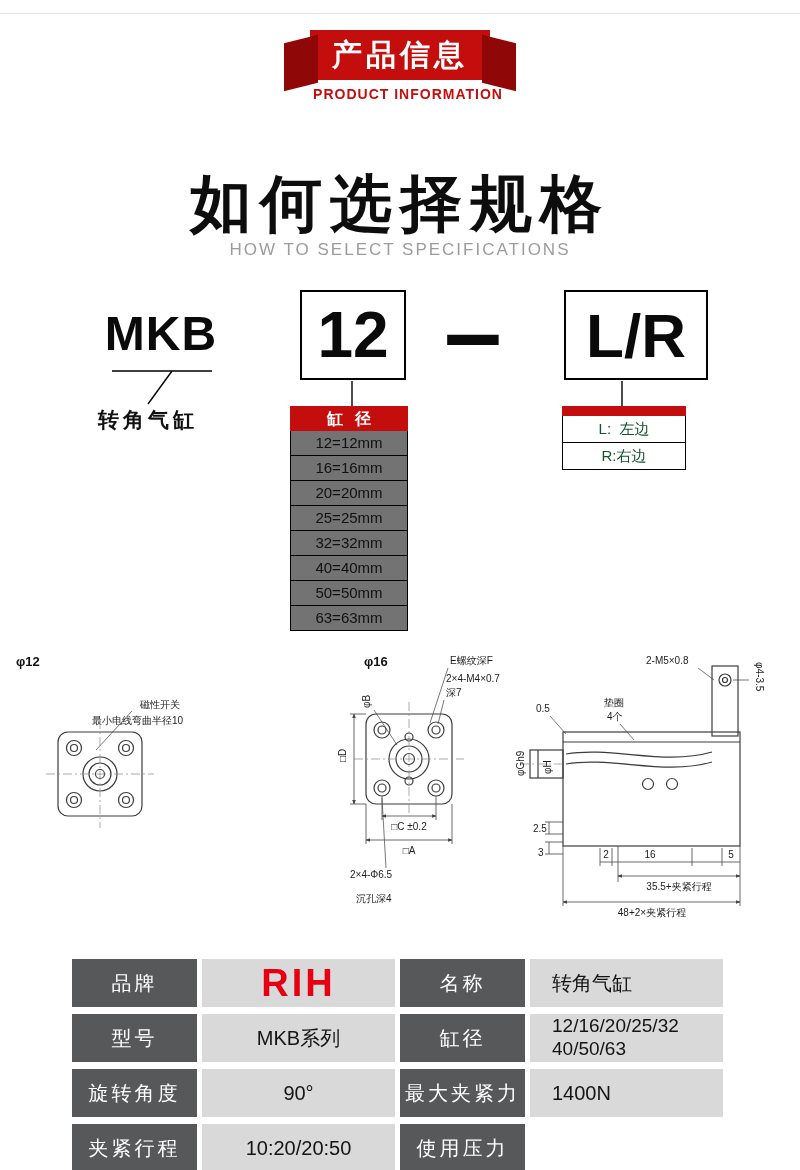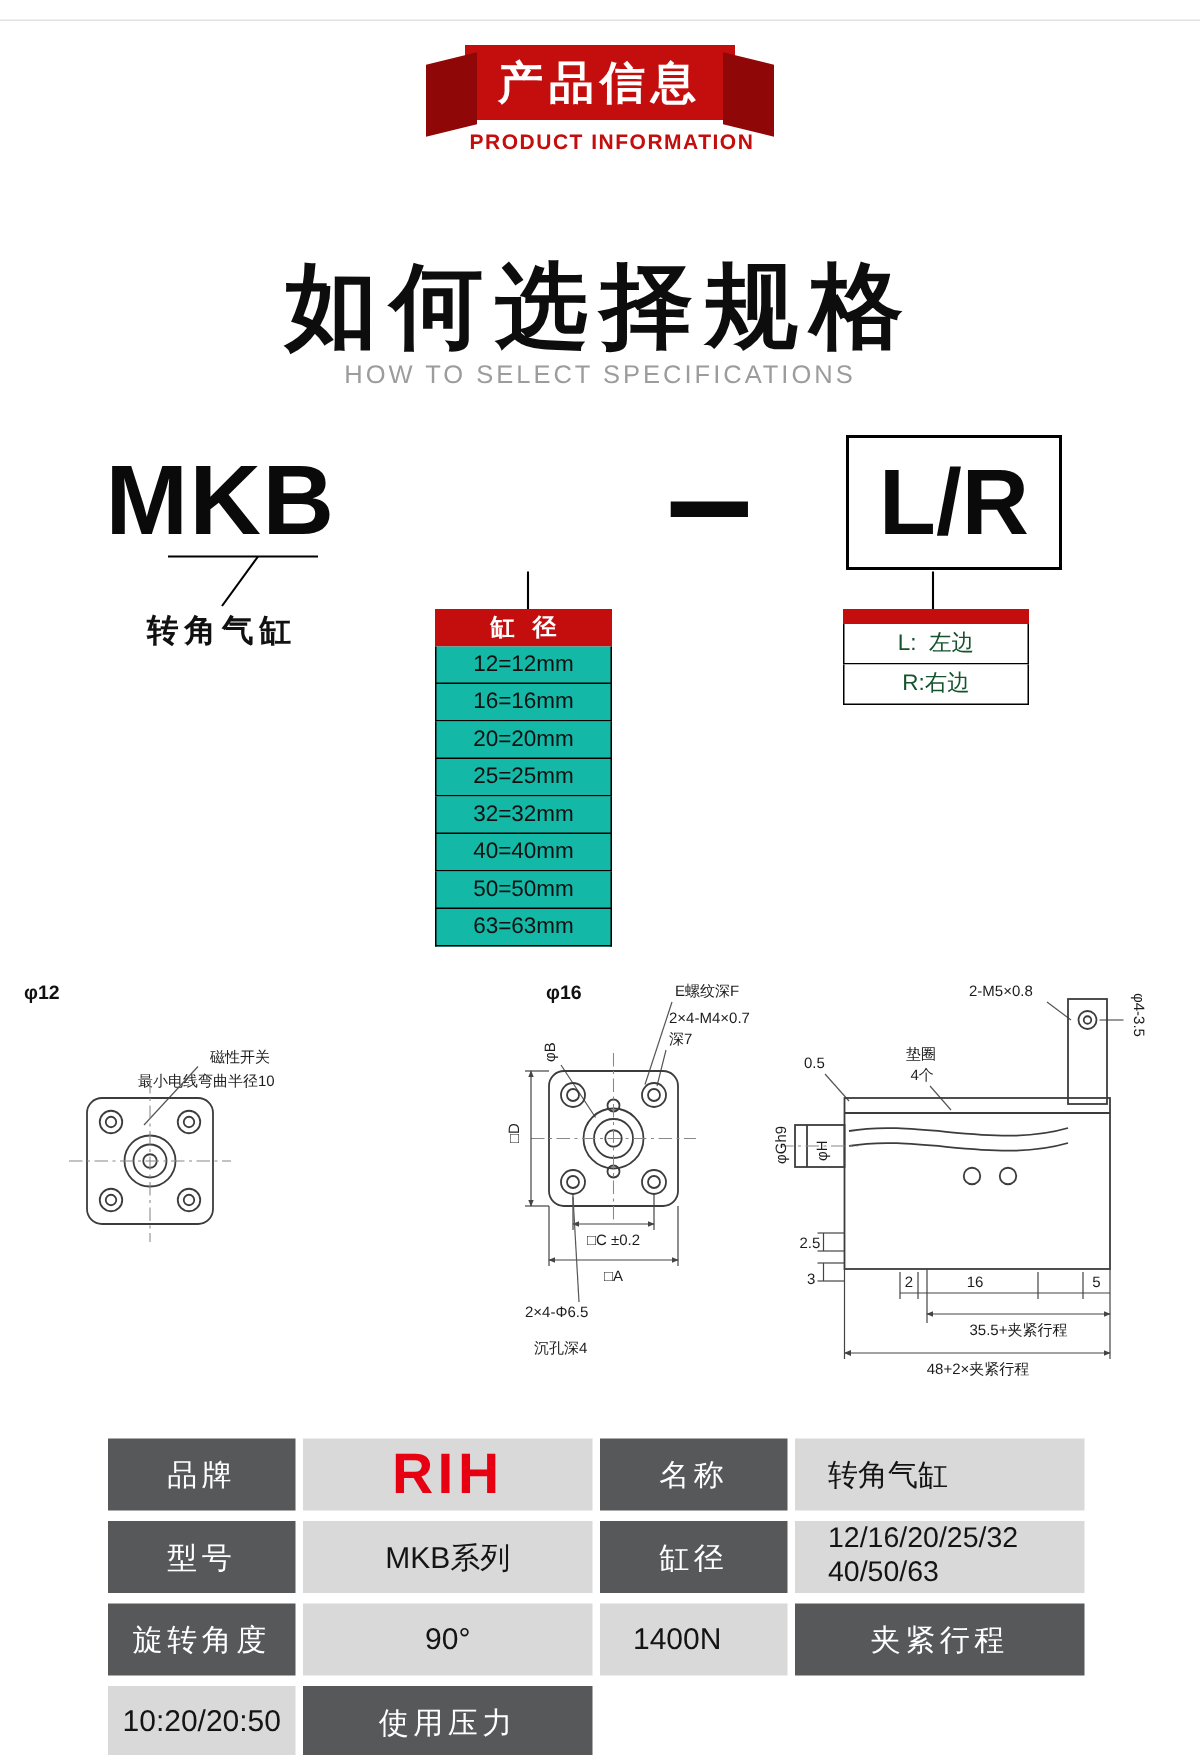--- a/index.html
+++ b/index.html
@@ -16,36 +16,36 @@
   .banner-sub { position:absolute; left:16px; right:0; top:72px; text-align:center; color:#c40d0d;
                 font-size:14px; font-weight:bold; letter-spacing:1px; }
 
   
   .howto-title { position:absolute; left:0; right:0; top:148px; text-align:center;
                  font-size:62px; font-weight:900; color:#0d0d0d; letter-spacing:8px; }
   .howto-sub { position:absolute; left:0; right:0; top:226px; text-align:center;
                font-size:17px; color:#9c9c9c; letter-spacing:2px; }
 
   
-  .mkb { position:absolute; left:72px; top:274px; width:150px; height:90px; display:flex; align-items:center;
-         justify-content:center; font-size:66px; font-weight:900; letter-spacing:1px; color:#0a0a0a; }
+  .mkb { position:absolute; left:86px; top:274px; width:150px; height:90px; display:flex; align-items:center;
+         justify-content:center; font-size:48px; font-weight:900; letter-spacing:1px; color:#0a0a0a; }
   .bore-box { position:absolute; left:300px; top:276px; width:106px; height:90px; border:2px solid #000;
               display:flex; align-items:center; justify-content:center; font-size:64px; font-weight:900; color:#0a0a0a; }
   .dash { position:absolute; left:444px; top:262px; width:58px; height:112px; display:flex; align-items:center;
           justify-content:center; font-size:104px; font-weight:900; color:#0a0a0a; }
   .lr-box { position:absolute; left:564px; top:276px; width:144px; height:90px; border:2px solid #000;
             display:flex; align-items:center; justify-content:center; font-size:62px; font-weight:900; color:#0a0a0a; }
   .connectors { position:absolute; left:0; top:270px; width:800px; height:135px; }
   .prefix-label { position:absolute; left:98px; top:392px; font-size:21px; font-weight:bold; letter-spacing:4px; color:#111; }
 
   
   .bore-table { position:absolute; left:290px; top:392px; width:118px; }
   .bore-table .th { background:#c40d0d; color:#fff; font-size:16px; font-weight:bold; text-align:center;
                     letter-spacing:12px; padding-left:12px; height:25px; line-height:25px; }
-  .bore-table .tr { border:1px solid #000; border-top:none; background:#14b8a6; height:25px; line-height:24px;
+  .bore-table .tr { border:1px solid #000; border-top:none; background:#737373; height:25px; line-height:24px;
                     text-align:center; font-size:15px; color:#111; }
   .bore-table .tr:first-of-type { border-top:1px solid #000; }
 
   
   .side-table { position:absolute; left:562px; top:392px; width:124px; }
   .side-table .bar { background:#c40d0d; height:10px; }
   .side-table .tr { border:1px solid #000; border-top:none; background:#fff; height:27px; line-height:26px;
                     text-align:center; font-size:15px; color:#14532d; white-space:pre; }
   .side-table .tr:first-of-type { border-top:1px solid #000; }
 
@@ -76,20 +76,21 @@
 
   <div class="ribbon">
     <span class="ribbon-title">产品信息</span>
   </div>
   <div class="banner-sub">PRODUCT INFORMATION</div>
 
   <div class="howto-title">如何选择规格</div>
   <div class="howto-sub">HOW TO SELECT SPECIFICATIONS</div>
 
   <div class="mkb">MKB</div>
+  <div class="bore-box">12</div>
   <div class="dash">–</div>
   <div class="lr-box">L/R</div>
 
   <svg class="connectors" viewBox="0 0 800 135">
     <line x1="112" y1="87" x2="212" y2="87" stroke="#000" stroke-width="1.4"></line>
     <line x1="172" y1="87" x2="148" y2="120" stroke="#000" stroke-width="1.4"></line>
     <line x1="352" y1="97" x2="352" y2="122" stroke="#000" stroke-width="1.4"></line>
     <line x1="622" y1="97" x2="622" y2="122" stroke="#000" stroke-width="1.4"></line>
   </svg>
 
@@ -245,20 +246,21 @@
     <div class="cell v c4">转角气缸</div>
 
     <div class="cell h">型号</div>
     <div class="cell v">MKB系列</div>
     <div class="cell h">缸径</div>
     <div class="cell v c4 two-line">12/16/20/25/32
 40/50/63</div>
 
     <div class="cell h">旋转角度</div>
     <div class="cell v">90°</div>
+    <div class="cell h">最大夹紧力</div>
     <div class="cell v c4">1400N</div>
 
     <div class="cell h">夹紧行程</div>
     <div class="cell v">10:20/20:50</div>
     <div class="cell h">使用压力</div>
   </div>
 
 </div>
 
 </body></html>

